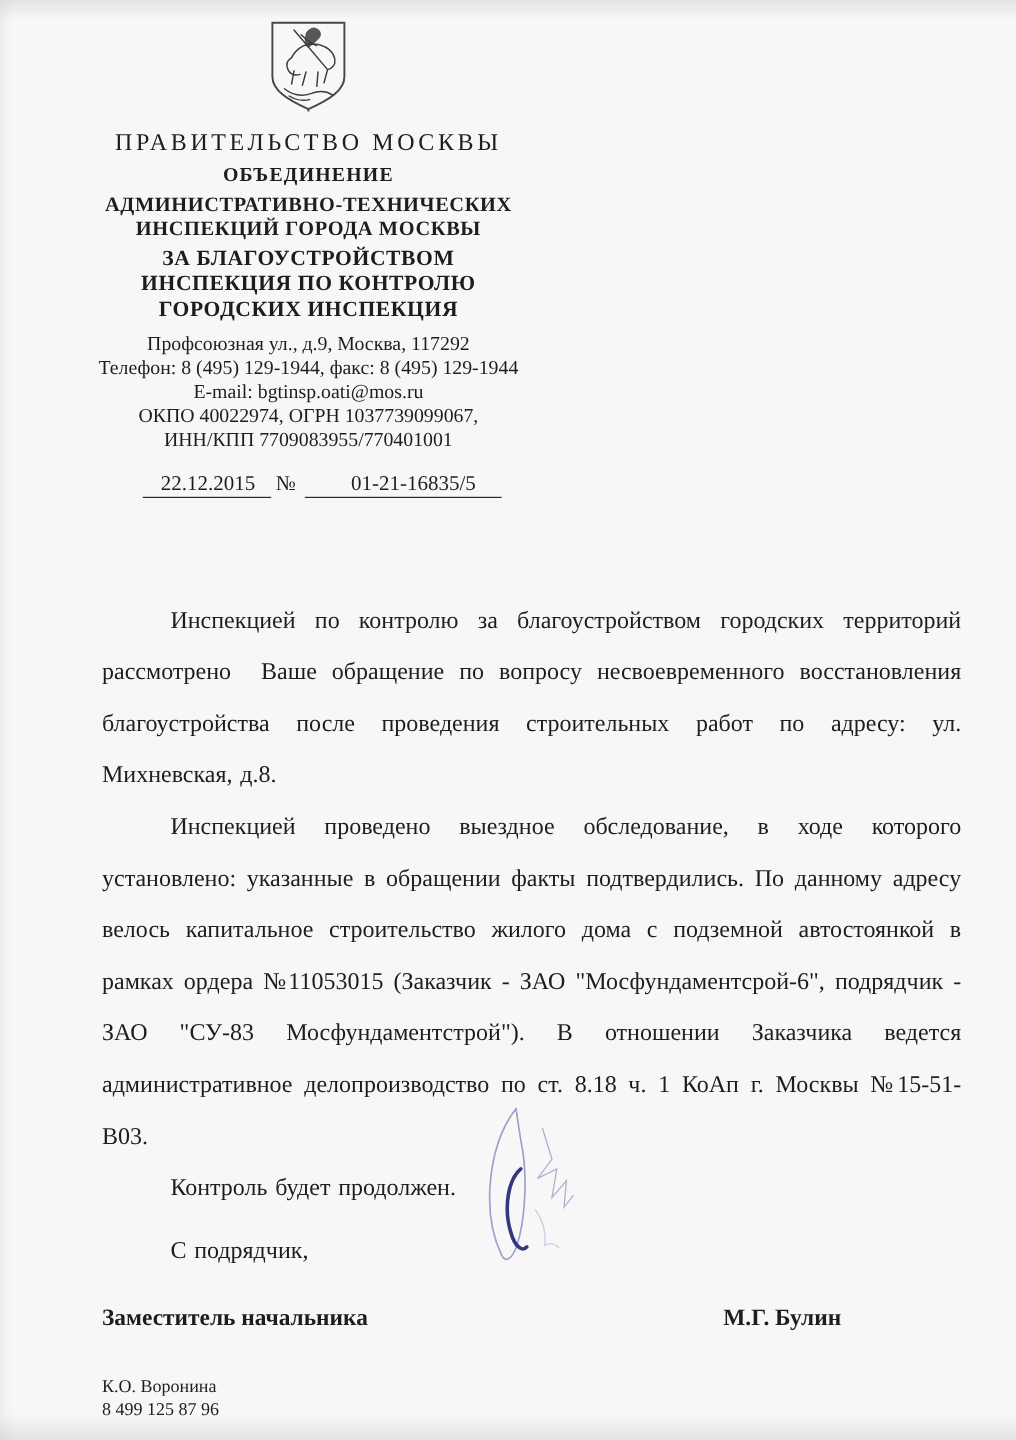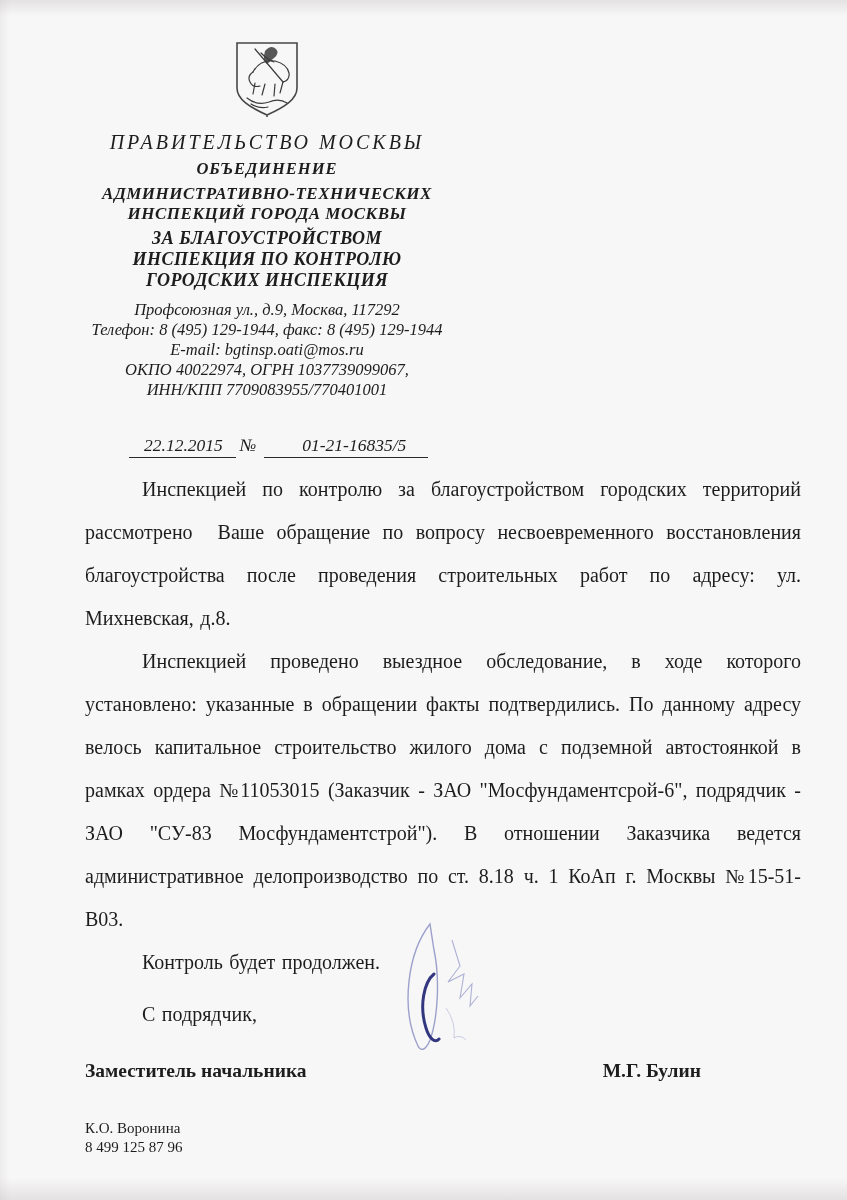--- a/index.html
+++ b/index.html
@@ -16,25 +16,24 @@
     background:
       linear-gradient(180deg, rgba(190,186,188,0.35) 0px, rgba(248,247,247,0) 16px),
       linear-gradient(0deg, rgba(196,192,196,0.40) 0px, rgba(248,247,247,0) 22px),
       linear-gradient(90deg, rgba(205,202,204,0.25) 0px, rgba(248,247,247,0) 10px),
       #f8f7f7;
   }
 
   
   .letterhead {
     position: absolute;
-    left: 57px; top: 0;
+    left: 47px; top: 0;
     width: 420px;
     text-align: center;
-    padding-top: 40px;
-    font-style: italic;
+    padding-top: 16px;
   }
   .emblem { display: inline-block; margin-bottom: 9px; }
   .gov-title {
     font-size: 20px;
     letter-spacing: 3px;
     margin-bottom: 5px;
     white-space: nowrap;
   }
   .org-line-0 { font-weight: bold; font-size: 16.5px; letter-spacing: 1px; margin-bottom: 5px; }
   .org-line   { font-weight: bold; font-size: 17px;  letter-spacing: 0.5px; line-height: 19.5px; text-align: center; }
@@ -49,31 +48,31 @@
     text-align: left;
     font-size: 17.5px;
     white-space: nowrap;
   }
   .ref-line-2 {
     margin: 17px 0 0 76px;
     text-align: left;
     font-size: 17.5px;
     white-space: nowrap;
   }
-  .u { border-bottom: 1.6px solid #2a2a2a; display: inline-block; margin-top: 20px; }
+  .u { border-bottom: 1.6px solid #2a2a2a; display: inline-block; }
   .u-date   { padding: 0 13px 1px 15px; }
   .u-number { padding: 0 22px 1px 38px; margin-left: 8px; }
   .no-sign  { margin-left: 4px; }
   .u-inno   { padding: 0 1px 1px 1px; margin-left: 4px; }
   .u-indate { padding: 0 10px 1px 28px; margin-left: 7px; }
 
   
   .letter-body {
     position: absolute;
-    left: 85px; top: 468px;
+    left: 85px; top: 496px;
     width: 716px;
   }
   .letter-body p {
     margin: 0;
     font-size: 20px;
     line-height: 43px;
     text-align: justify;
     text-indent: 57px;
     word-spacing: 1.5px;
   }

